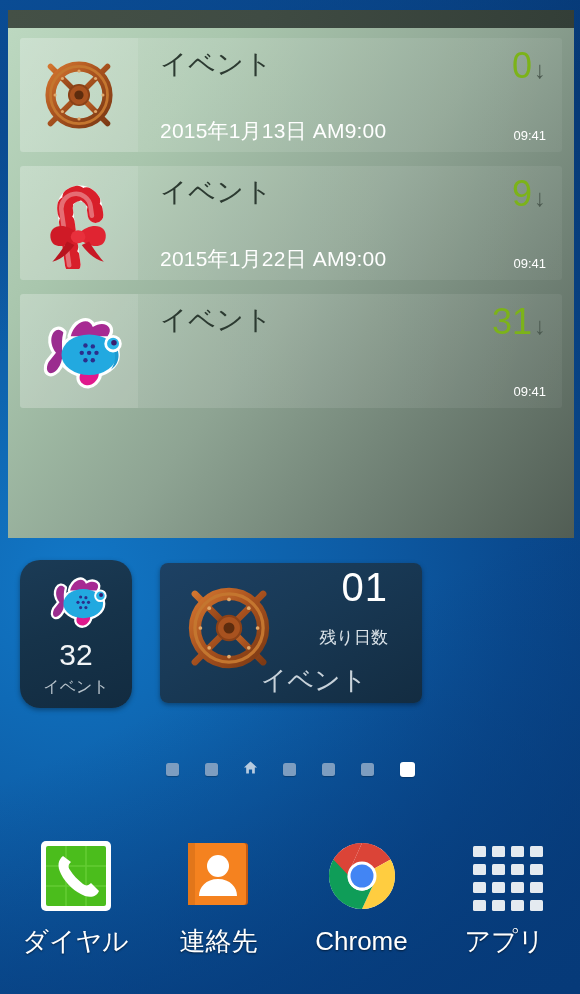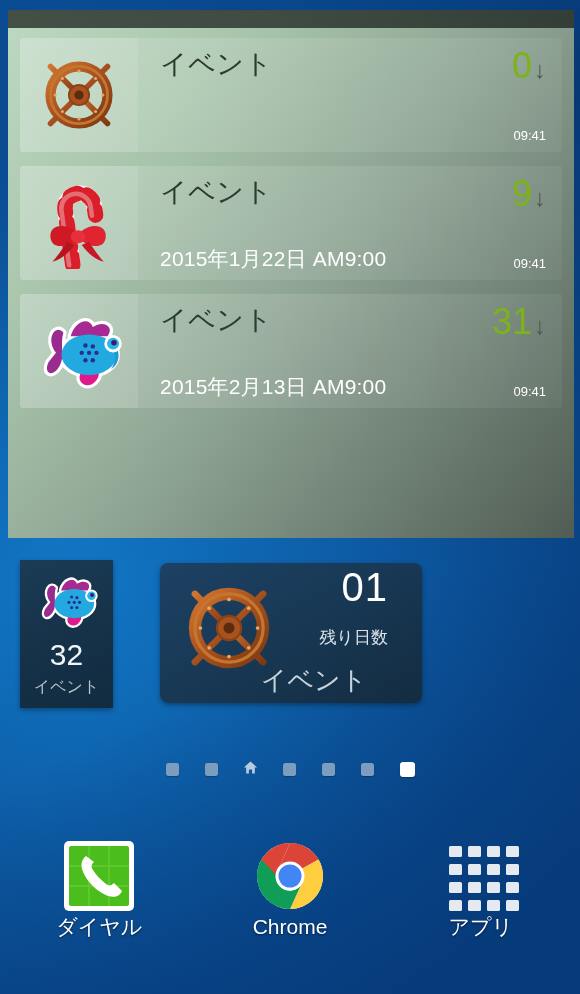--- a/index.html
+++ b/index.html
@@ -118,24 +118,24 @@
     font-size: 13px;
     color: #ffffff;
     line-height: 1;
   }
 
   
   #widget-fish {
     position: absolute;
     left: 20px;
     top: 560px;
-    width: 93px;
+    width: 112px;
     height: 148px;
     background: linear-gradient(160deg, #1b3b56 0%, #16334a 45%, #122b40 100%);
-    border-radius: 0;
+    border-radius: 20px;
     box-shadow: 0 2px 5px rgba(0,0,0,0.35);
     display: flex;
     flex-direction: column;
     align-items: center;
     justify-content: flex-start;
     padding-top: 8px;
   }
   #widget-fish .wf-num {
     font-size: 30px;
     color: #f2f5f7;
@@ -245,22 +245,22 @@
     align-items: center;
   }
   .dock-icon {
     width: 80px;
     height: 80px;
     display: flex;
     align-items: center;
     justify-content: center;
   }
   .dock-label {
-    margin-top: 0;
-    font-size: 21px;
+    margin-top: 12px;
+    font-size: 26px;
     color: #ffffff;
     text-shadow: 0 1px 2px rgba(0,0,0,0.55);
     line-height: 1;
     white-space: nowrap;
   }
 </style>
 </head>
 <body>
 
 <div id="home-screen">
@@ -302,20 +302,21 @@
                 <circle cx="68" cy="32" r="1.7"></circle>
                   <circle cx="68" cy="68" r="1.7"></circle>
                 <circle cx="32" cy="68" r="1.7"></circle>
                   <circle cx="32" cy="32" r="1.7"></circle>
               </g>
             </svg>
           </span>
         </div>
         <div class="event-main">
           <div class="event-title">イベント</div>
+          <div class="event-date">2015年1月13日 AM9:00</div>
           <div class="event-right">
             <div class="event-count">
               <span class="event-count-num">0</span>
               <span class="event-count-arrow">↓</span>
             </div>
             <div class="event-time">09:41</div>
           </div>
         </div>
       </div>
 
@@ -375,21 +376,20 @@
                   <circle cx="66" cy="52" r="2.4"></circle>
                 <circle cx="74" cy="52" r="2.4"></circle>
                 <circle cx="62" cy="60" r="2.4"></circle>
                   <circle cx="70" cy="60" r="2.4"></circle>
               </g>
             </svg>
           </span>
         </div>
         <div class="event-main">
           <div class="event-title">イベント</div>
-          <div class="event-date">2015年2月13日 AM9:00</div>
           <div class="event-right">
             <div class="event-count">
               <span class="event-count-num">31</span>
               <span class="event-count-arrow">↓</span>
             </div>
             <div class="event-time">09:41</div>
           </div>
         </div>
       </div>
 
@@ -495,20 +495,32 @@
             <line x1="48" y1="8" x2="48" y2="68"></line>
             <line x1="8" y1="28" x2="68" y2="28"></line>
             <line x1="8" y1="48" x2="68" y2="48"></line>
           </g>
           <path d="M25 18 C20 22 19 28 23 36 C28 46 37 54 47 58 C54 60 59 58 61 53 L53 45 C50 48 48 48 45 46 C40 42 35 37 32 32 C30 29 30 27 33 24 Z" fill="#ffffff"></path>
         </svg>
       </span>
       <span class="dock-label">ダイヤル</span>
     </div>
 
+    <div class="dock-item">
+      <span class="dock-icon">
+        <svg width="76" height="76" viewBox="0 0 76 76">
+          <rect x="9" y="5" width="58" height="62" rx="3" fill="#c55a10"></rect>
+          <rect x="7" y="5" width="58" height="62" rx="3" fill="#f5821f"></rect>
+          <rect x="7" y="5" width="7" height="62" fill="#e2761a"></rect>
+          <circle cx="37" cy="28" r="11" fill="#ffffff"></circle>
+          <path d="M37 41 C25 41 18 49 18 58 L56 58 C56 49 49 41 37 41 Z" fill="#ffffff"></path>
+        </svg>
+      </span>
+      <span class="dock-label">連絡先</span>
+    </div>
 
 
     <div class="dock-item">
       <span class="dock-icon">
         <svg width="76" height="76" viewBox="0 0 76 76">
           <circle cx="38" cy="38" r="33" fill="#ffffff"></circle>
           <path d="M38 5 A33 33 0 0 1 66.6 21.5 L44 34 A13 13 0 0 0 26.5 30.5 Z" fill="#db4437"></path>
           <path d="M66.6 21.5 A33 33 0 0 1 38 71 L49 47 A13 13 0 0 0 44 34 Z" fill="#ffcd40"></path>
           <path d="M38 71 A33 33 0 0 1 9.4 21.5 L26.5 30.5 A13 13 0 0 0 49 47 Z" fill="#0f9d58"></path>
           <path d="M9.4 21.5 A33 33 0 0 1 38 5 L26.5 30.5 A13 13 0 0 0 25 38 Z" fill="#db4437"></path>

